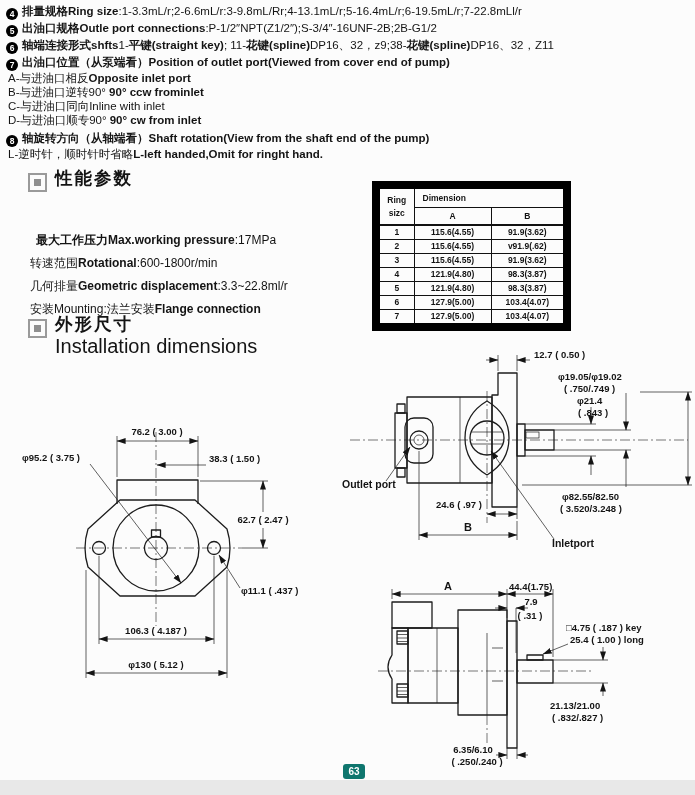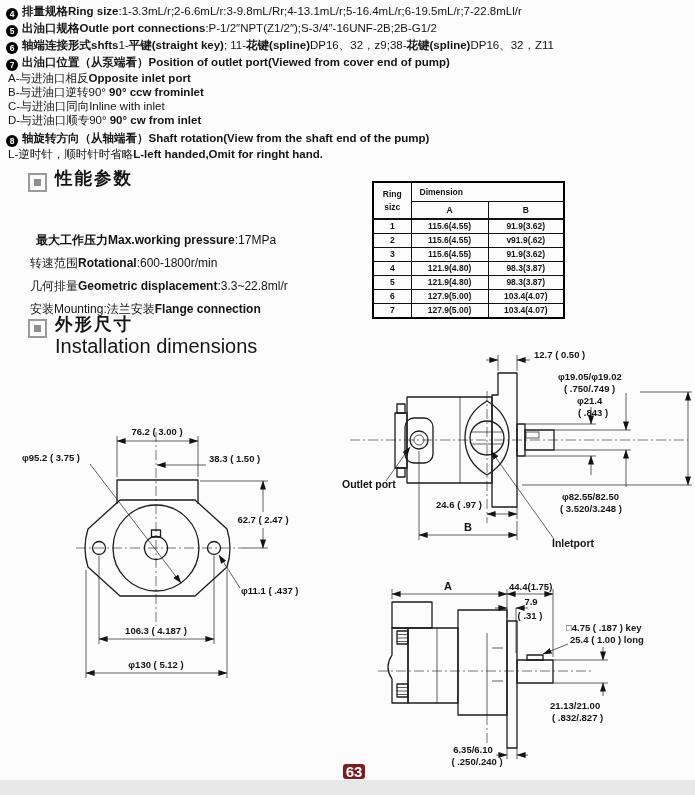--- a/index.html
+++ b/index.html
@@ -20,37 +20,37 @@
   .sect-zh{position:absolute;font-size:17.5px;font-weight:bold;letter-spacing:2px;text-align:right;}
   .sect-en{position:absolute;font-size:20px;}
   
   .params{position:absolute;left:30px;top:217px;font-size:12px;margin-top:12px;}
   .params div{height:23px;line-height:23px;white-space:nowrap;}
   
   table.dim{position:absolute;left:372px;top:181px;width:191px;border-collapse:collapse;
             font-size:8.5px;font-weight:bold;table-layout:fixed;}
   table.dim td,table.dim th{border:1px solid #111;padding:0;line-height:13px;height:13px;
             text-align:center;overflow:hidden;}
-  table.dim{border:2px solid #000000;}
+  table.dim{border:8px solid #000000;}
   table.dim th.dimh{text-align:left;padding-left:8px;height:18px;}
   table.dim th.ab{height:16px;border-bottom:2px solid #111;}
   table.dim th.ring{width:38px;border-bottom:2px solid #111;}
   table.dim col.ca{width:77px;} table.dim col.cb{width:76px;}
   
   svg.draw{position:absolute;overflow:visible;}
   svg .ol{fill:none;stroke:#1c1c1c;stroke-width:1.3;stroke-linejoin:round;}
   svg .thin{fill:none;stroke:#1c1c1c;stroke-width:.7;}
   svg .diml{fill:none;stroke:#1c1c1c;stroke-width:.7;}
   svg .cl{fill:none;stroke:#1c1c1c;stroke-width:.6;stroke-dasharray:10 3 2 3;}
   svg text{fill:#141414;font-family:"Liberation Sans",sans-serif;font-weight:bold;font-size:9.5px;}
   svg text.big{font-size:11px;}
   svg text.lbl{font-size:10.5px;}
   
-  .badge{position:absolute;left:343px;top:764px;width:22px;height:15px;background:#7f1d1d;
-         border-radius:3px;color:#fff;font-size:15px;font-weight:bold;text-align:center;
+  .badge{position:absolute;left:343px;top:764px;width:22px;height:15px;background:#0f766e;
+         border-radius:3px;color:#fff;font-size:10px;font-weight:bold;text-align:center;
          line-height:15px;}
 </style>
 </head>
 <body>
 
 <div class="page">
 
   <div class="notes">
     <div class="note-line"><span class="numchip">4</span><span><span style="font-weight: bold;">排量规格Ring size</span><span style="font-weight: normal;">:1-3.3mL/r;2-6.6mL/r:3-9.8mL/Rr;4-13.1mL/r;5-16.4mL/r;6-19.5mL/r;7-22.8mLl/r</span></span></div>
     <div class="note-line"><span class="numchip">5</span><span><span style="font-weight: bold;">出油口规格Outle port connections</span><span style="font-weight: normal;">:P-1/2″NPT(Z1/2″);S-3/4″-16UNF-2B;2B-G1/2</span></span></div>

